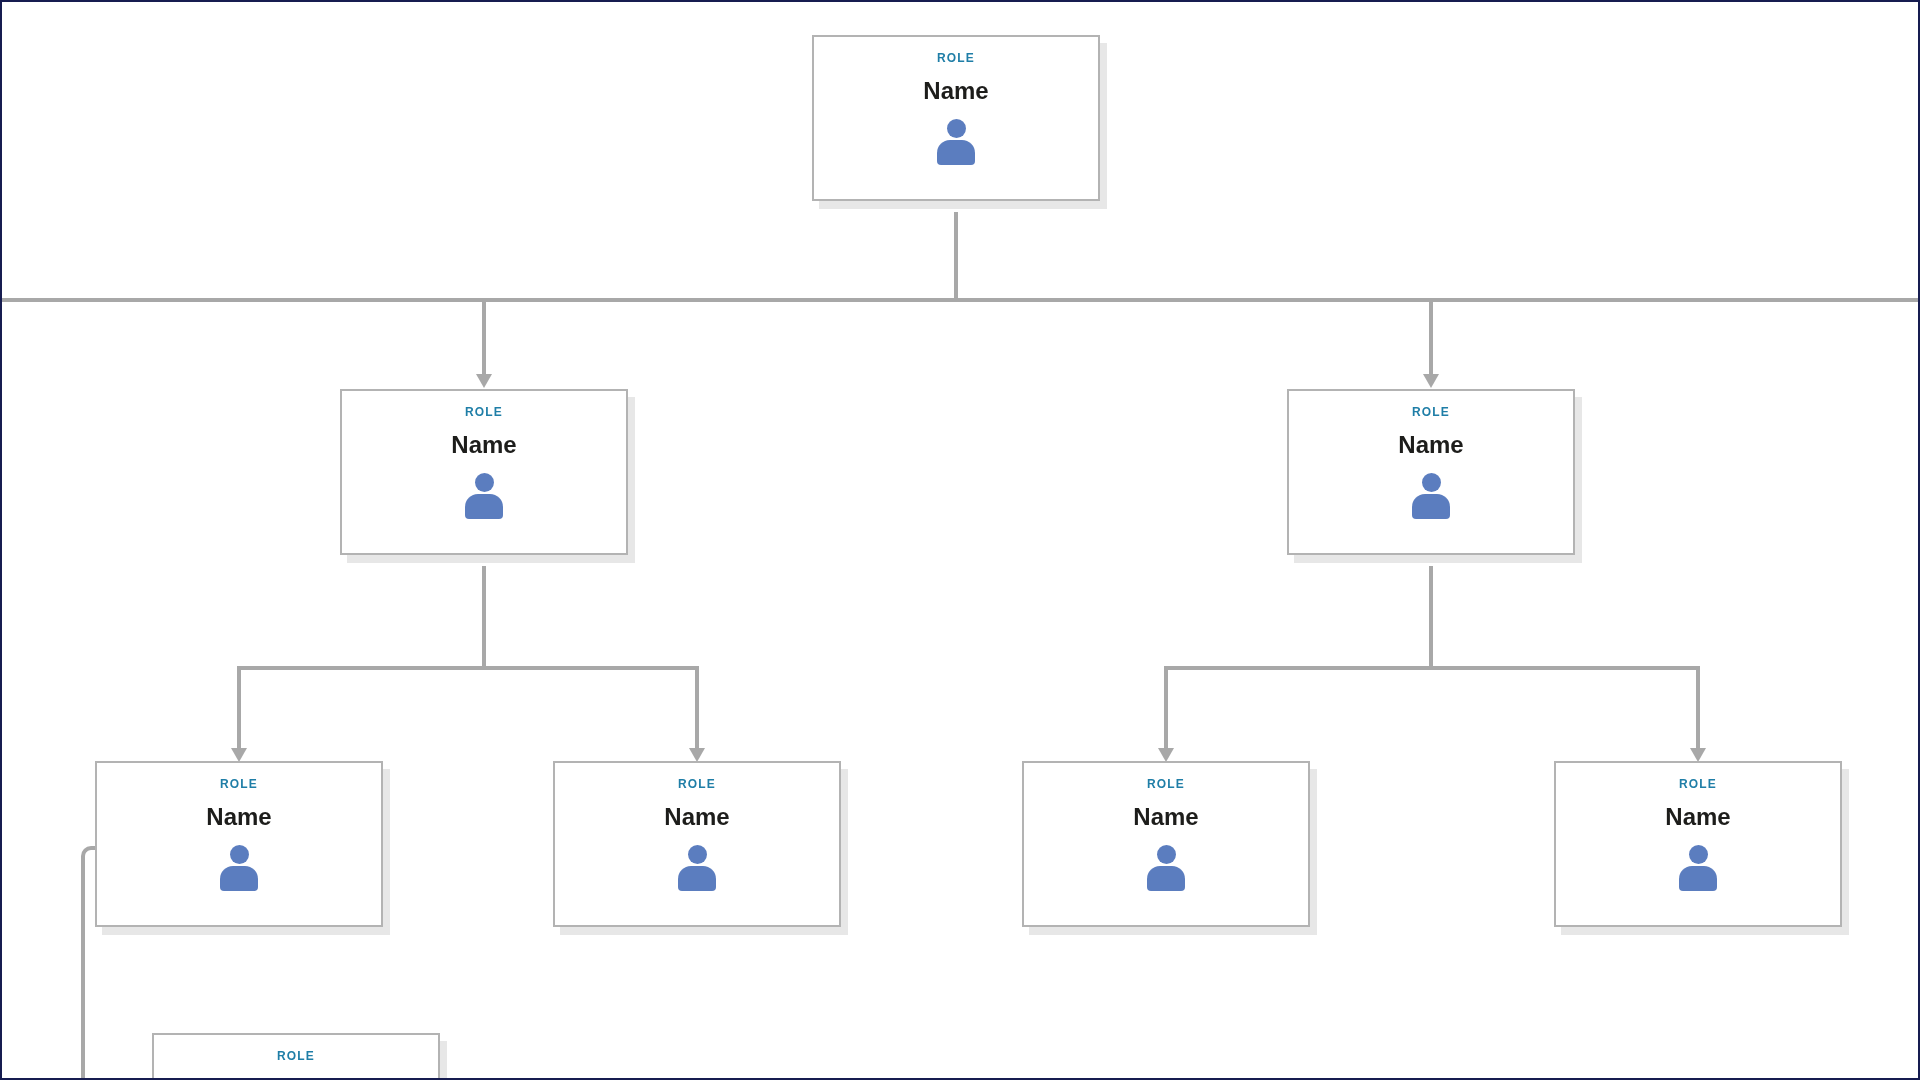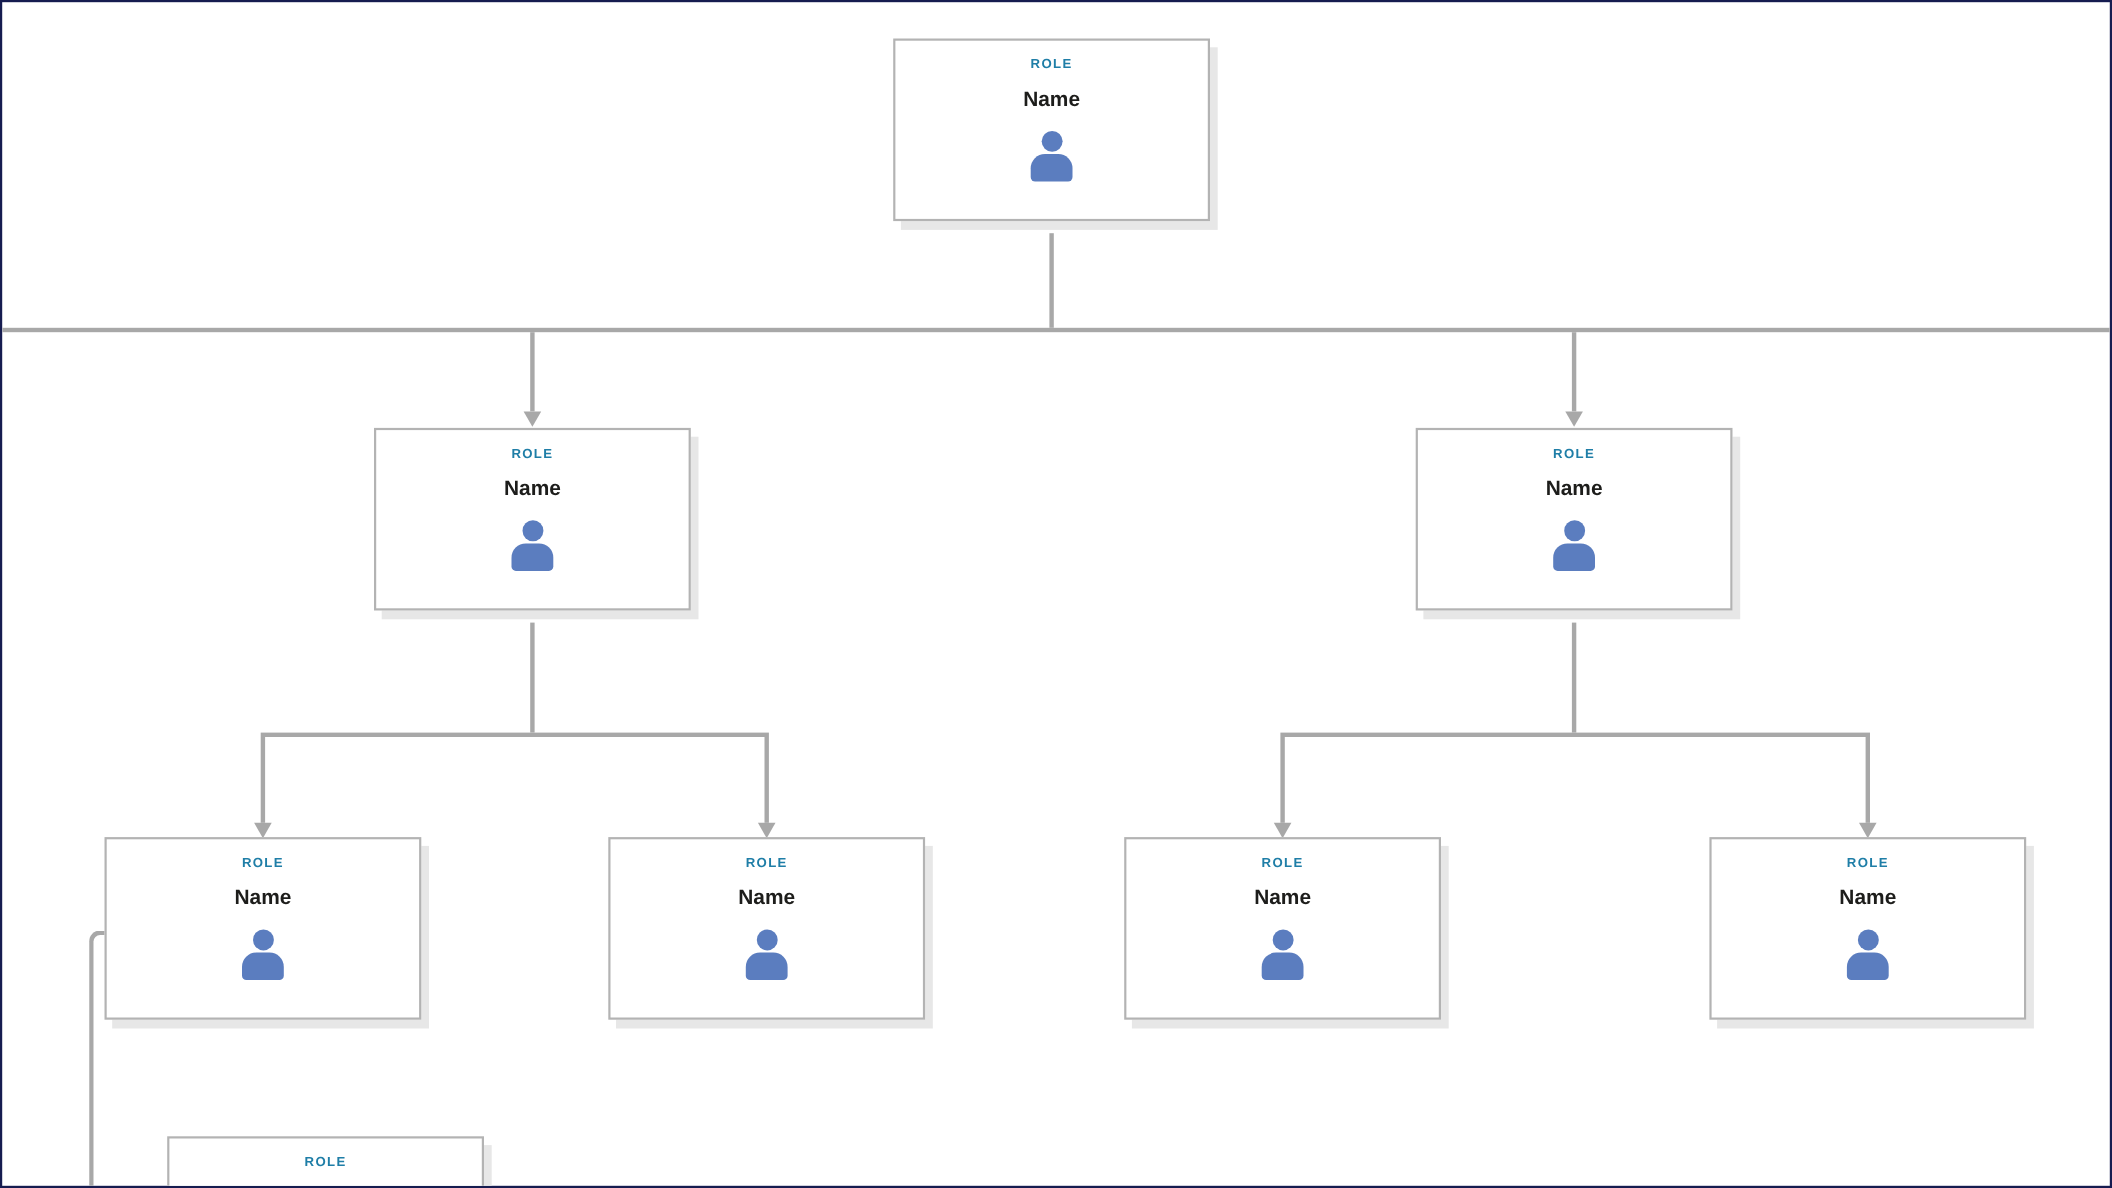--- a/index.html
+++ b/index.html
@@ -30,21 +30,21 @@
   .role {
     font-size: 12px;
     font-weight: bold;
     letter-spacing: 1.2px;
     line-height: 14px;
     color: #1f7ea7;
     text-transform: uppercase;
   }
   .name {
     margin-top: 13px;
-    font-size: 19px;
+    font-size: 24px;
     font-weight: bold;
     line-height: 25px;
     color: #1d1d1b;
   }
   .person { margin-top: 16px; width: 38px; }
   .person .head {
     width: 19px; height: 19px;
     border-radius: 50%;
     background: #5b7dbf;
     margin: 0 auto 2px;

